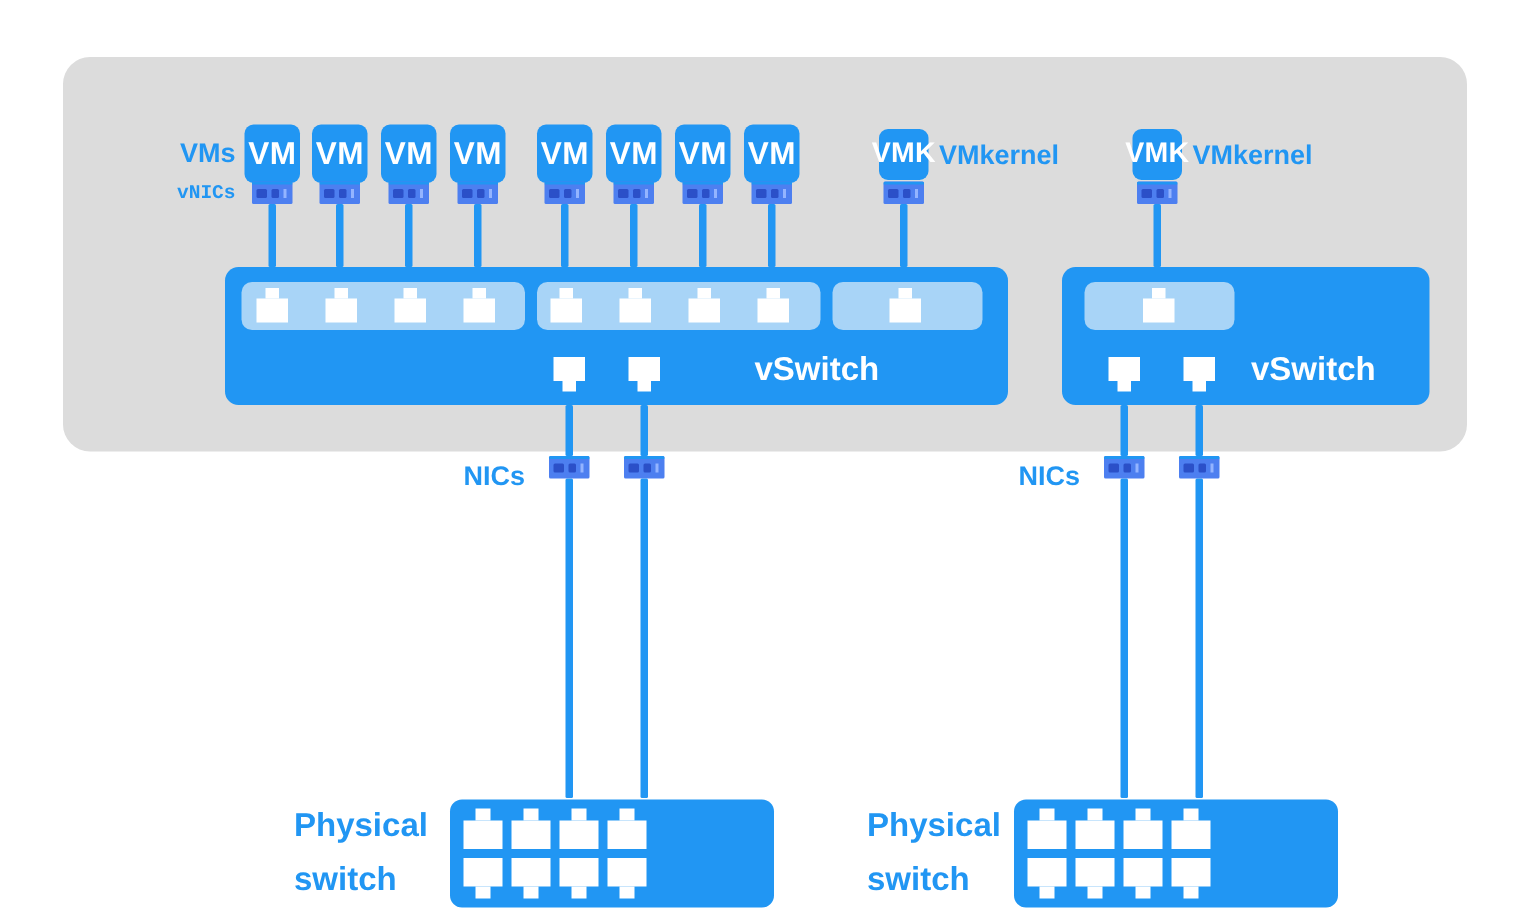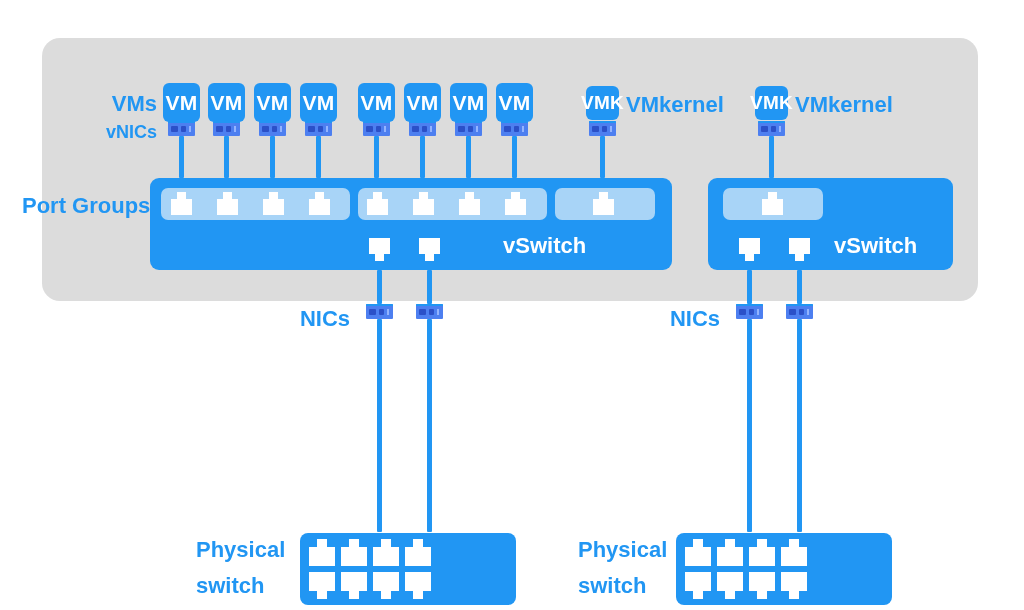--- a/index.html
+++ b/index.html
@@ -25,22 +25,22 @@
     border-radius: 18px;
   }
 
   
   .lbl {
     color: #2196f3;
     font-weight: bold;
     white-space: nowrap;
     line-height: 1.12;
   }
-  .lbl-18 { font-size: 22px; }
-  .lbl-17 { font-size: 18px; }
+  .lbl-18 { font-size: 18px; }
+  .lbl-17 { font-size: 13px; font-family: Liberation Mono, monospace; }
   .lbl-22 { font-size: 22px; }
   .lbl-right { text-align: right; }
 
   
   .vm-box {
     background: #2196f3;
     border-radius: 6px;
     color: #ffffff;
     font-weight: bold;
     display: flex;
@@ -121,21 +121,20 @@
 </style>
 </head>
 <body>
 
 <div id="stage">
 
   <div class="abs host-box" style="left:42px; top:38px; width:936px; height:263px;"></div>
 
   <div class="abs lbl lbl-18 lbl-right" style="left:60px; top:92px; width:97px;">VMs</div>
   <div class="abs lbl lbl-17 lbl-right" style="left:50px; top:122px; width:107px;">vNICs</div>
-  <div class="abs lbl lbl-18 lbl-right" style="left:22px; top:194px; width:126px;">Port Groups</div>
   <div class="abs lbl lbl-18 lbl-right" style="left:288px; top:307px; width:62px;">NICs</div>
   <div class="abs lbl lbl-18 lbl-right" style="left:658px; top:307px; width:62px;">NICs</div>
 
   <div class="abs vm-box vm" style="left:163px; top:83px; width:37px; height:39px;">VM</div>
   <div class="abs vm-box vm" style="left:208px; top:83px; width:37px; height:39px;">VM</div>
   <div class="abs vm-box vm" style="left:254px; top:83px; width:37px; height:39px;">VM</div>
   <div class="abs vm-box vm" style="left:300px; top:83px; width:37px; height:39px;">VM</div>
 
   <div class="abs vm-box vm" style="left:358px; top:83px; width:37px; height:39px;">VM</div>
   <div class="abs vm-box vm" style="left:404px; top:83px; width:37px; height:39px;">VM</div>

